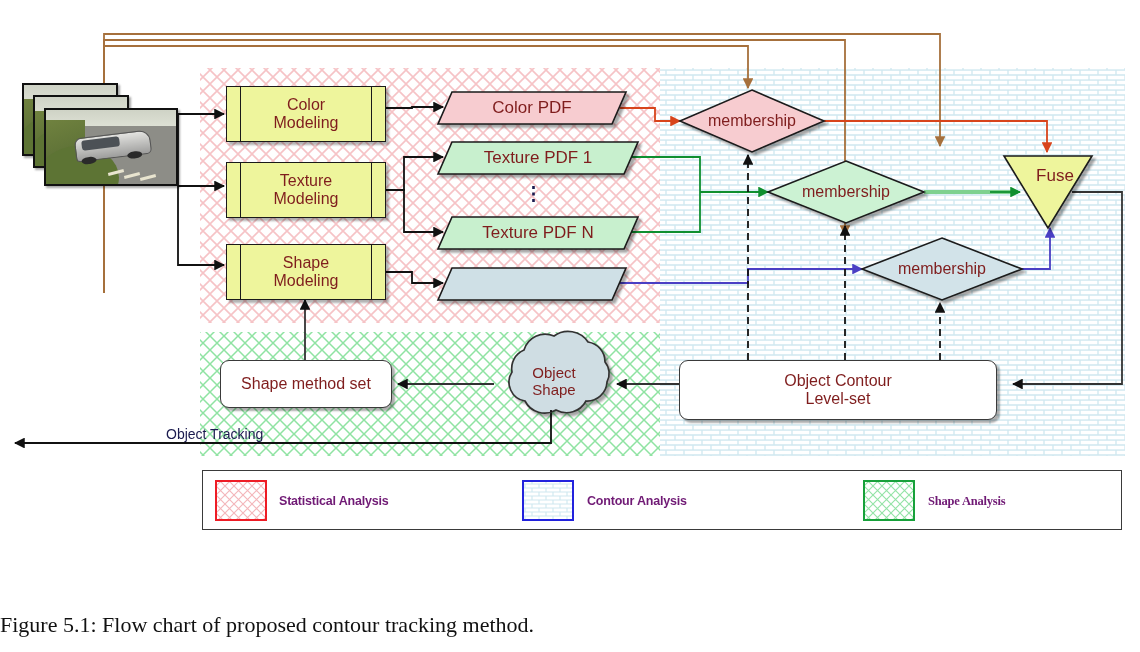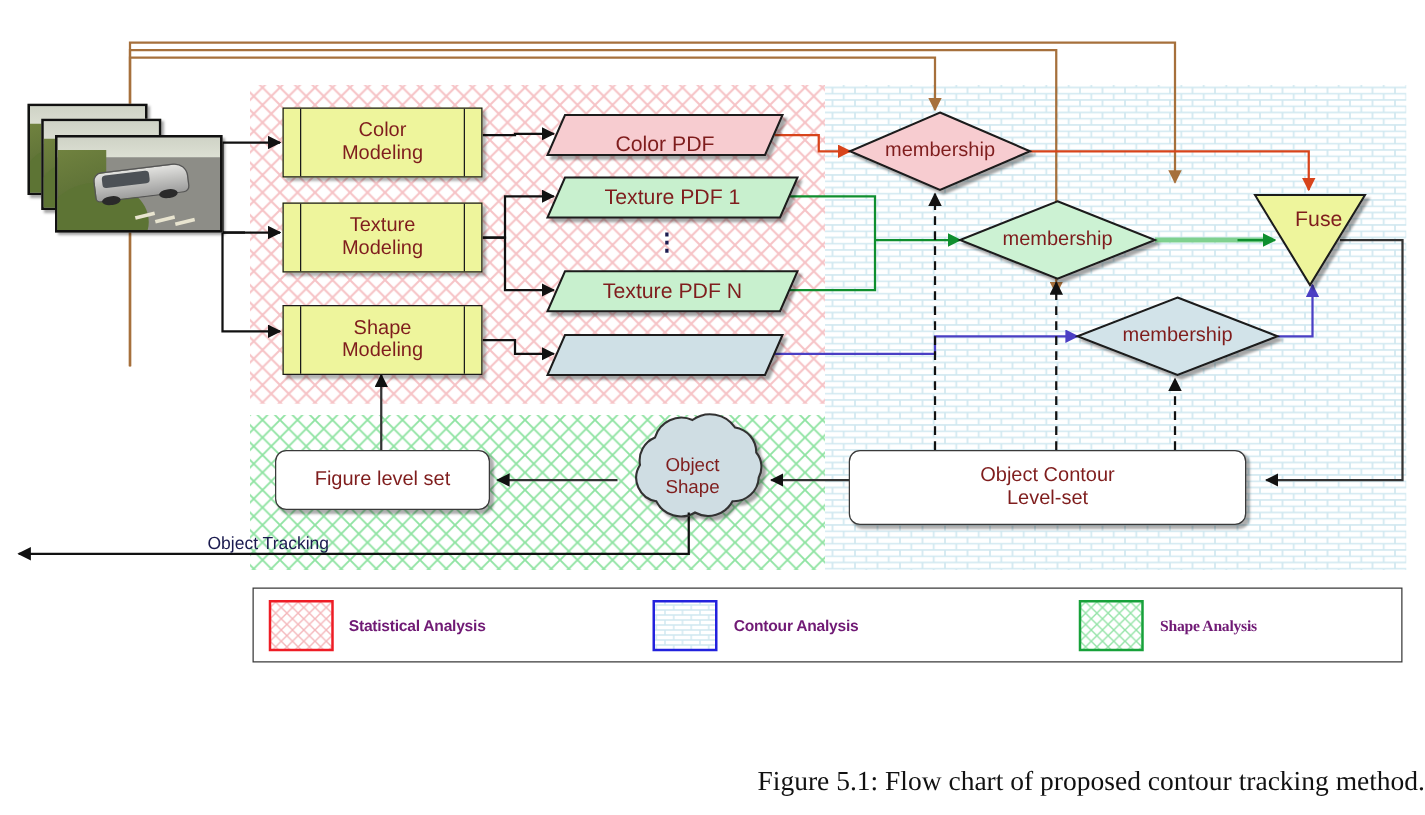--- a/index.html
+++ b/index.html
@@ -21,21 +21,21 @@
 
   
   .rrect{background:#ffffff;border:1.8px solid #3a3a3a;border-radius:9px;
          font-size:16px;box-shadow:3px 3px 2px rgba(0,0,0,.32);}
 
   .legendbox{position:absolute;box-sizing:border-box;background:#fff;
              border:1.8px solid #3a3a3a;}
   .legend-label{position:absolute;font-size:12.5px;font-weight:bold;
                 color:#701a75;white-space:nowrap;letter-spacing:-0.2px;text-align:right;}
 
-  .caption{position:absolute;left:0;top:612px;width:1140px;text-align:right;
+  .caption{position:absolute;left:0;top:612px;width:1140px;text-align:left;
            font-family:"Liberation Serif", serif;font-size:22px;color:#111;}
 
   .track-label{position:absolute;font-size:14px;color:#1b1b4f;}
   .vdots{position:absolute;font-size:19px;color:#1b1b4f;letter-spacing:1px;
          font-weight:bold;}
 
   .photo{position:absolute;box-sizing:border-box;border:2px solid #111;
          box-shadow:2px 2px 2px rgba(0,0,0,.35);overflow:hidden;}
   .photo .sky{position:absolute;left:0;top:0;right:0;height:26%;
               background:linear-gradient(#cfd3c6,#dde0d4);}
@@ -213,21 +213,21 @@
   <div class="node proc" style="left:226px;top:86px;width:160px;height:56px;">
     <span>Color<br>Modeling</span>
   </div>
   <div class="node proc" style="left:226px;top:162px;width:160px;height:56px;">
     <span>Texture<br>Modeling</span>
   </div>
   <div class="node proc" style="left:226px;top:244px;width:160px;height:56px;">
     <span>Shape<br>Modeling</span>
   </div>
 
-  <div class="node" style="left:438px;top:92px;width:188px;height:48px;font-size:17px;">
+  <div class="node" style="left:438px;top:92px;width:188px;height:32px;font-size:17px;">
     <span>Color PDF</span>
   </div>
   <div class="node" style="left:438px;top:142px;width:200px;height:32px;font-size:17px;">
     <span>Texture PDF 1</span>
   </div>
   <div class="node" style="left:438px;top:217px;width:200px;height:32px;font-size:17px;">
     <span>Texture PDF N</span>
   </div>
   <div class="vdots" style="left:524px;top:182px;">⋮</div>
 
@@ -243,21 +243,21 @@
 
   <div class="node" style="left:1016px;top:164px;width:78px;height:24px;font-size:17px;">
     <span>Fuse</span>
   </div>
 
   <div class="node rrect" style="left:679px;top:360px;width:318px;height:60px;">
     <span>Object Contour<br>Level-set</span>
   </div>
 
   <div class="node rrect" style="left:220px;top:360px;width:172px;height:48px;">
-    <span>Figure level set</span>
+    <span>Shape method set</span>
   </div>
 
   <div class="node" style="left:512px;top:360px;width:84px;height:44px;font-size:15px;">
     <span>Object<br>Shape</span>
   </div>
 
   <div class="track-label" style="left:166px;top:426px;">Object Tracking</div>
 
   <div class="legendbox" style="left:202px;top:470px;width:920px;height:60px;"></div>
 

